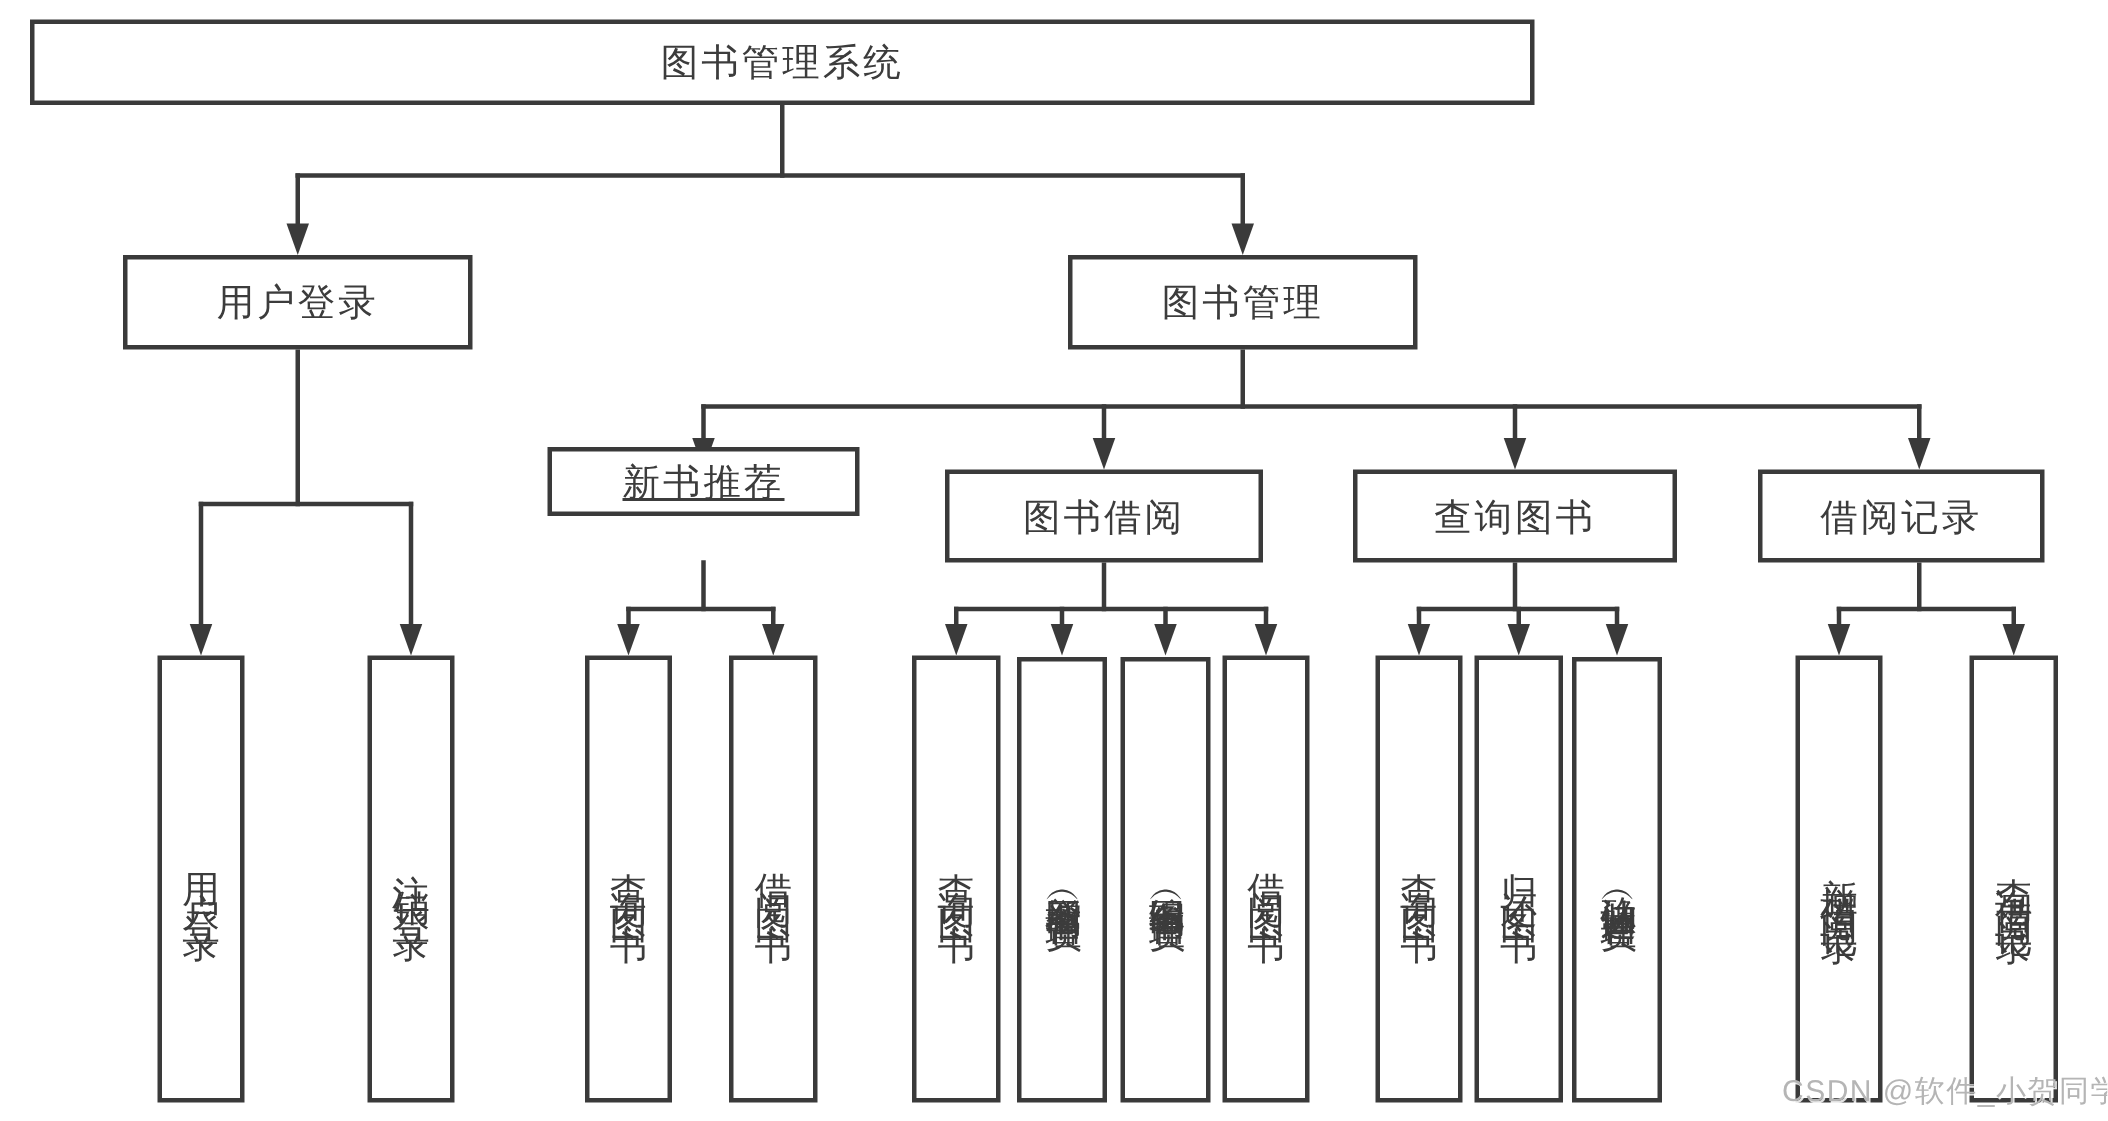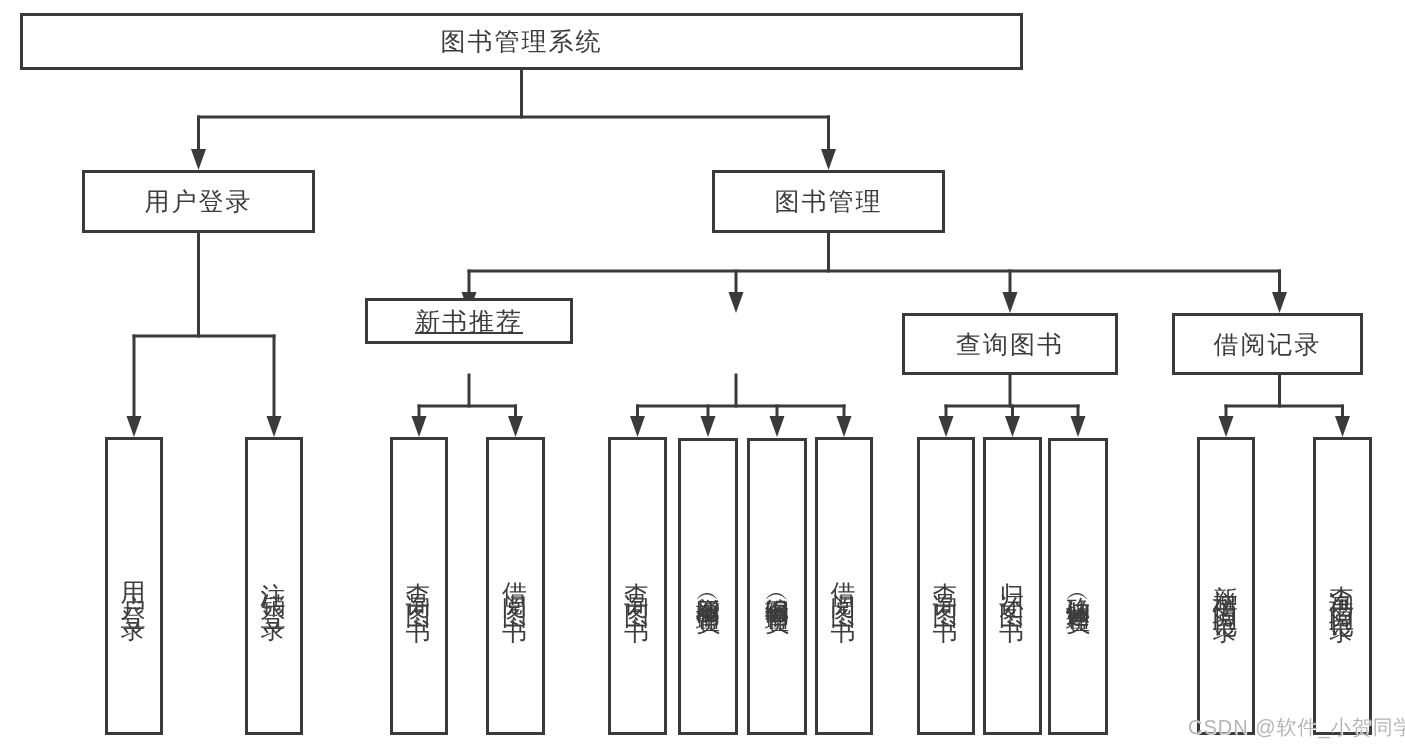--- a/index.html
+++ b/index.html
@@ -128,20 +128,21 @@
       <polygon points="1335,416 1350,416 1342.5,437"></polygon>
     </g>
   </svg>
 
   <div class="node" style="left:20px; top:13px; width:1003px; height:57px;">图书管理系统</div>
 
   <div class="node" style="left:82px; top:170px; width:233px; height:63px;">用户登录</div>
   <div class="node" style="left:712px; top:170px; width:233px; height:63px;">图书管理</div>
 
   <div class="node" style="left:365px; top:298px; width:208px; height:46px;text-decoration:underline;">新书推荐</div>
+  <div class="node" style="left:630px; top:313px; width:212px; height:62px;">图书借阅</div>
   <div class="node" style="left:902px; top:313px; width:216px; height:62px;">查询图书</div>
   <div class="node" style="left:1172px; top:313px; width:191px; height:62px;">借阅记录</div>
 
   <div class="node leaf" style="left:105px; top:437px; width:58px; height:298px;">用户登录</div>
   <div class="node leaf" style="left:245px; top:437px; width:58px; height:298px;">注销登录</div>
 
   <div class="node leaf" style="left:390px; top:437px; width:58px; height:298px;">查询图书</div>
   <div class="node leaf" style="left:486px; top:437px; width:59px; height:298px;">借阅图书</div>
 
   <div class="node leaf" style="left:608px; top:437px; width:59px; height:298px;">查询图书</div>

